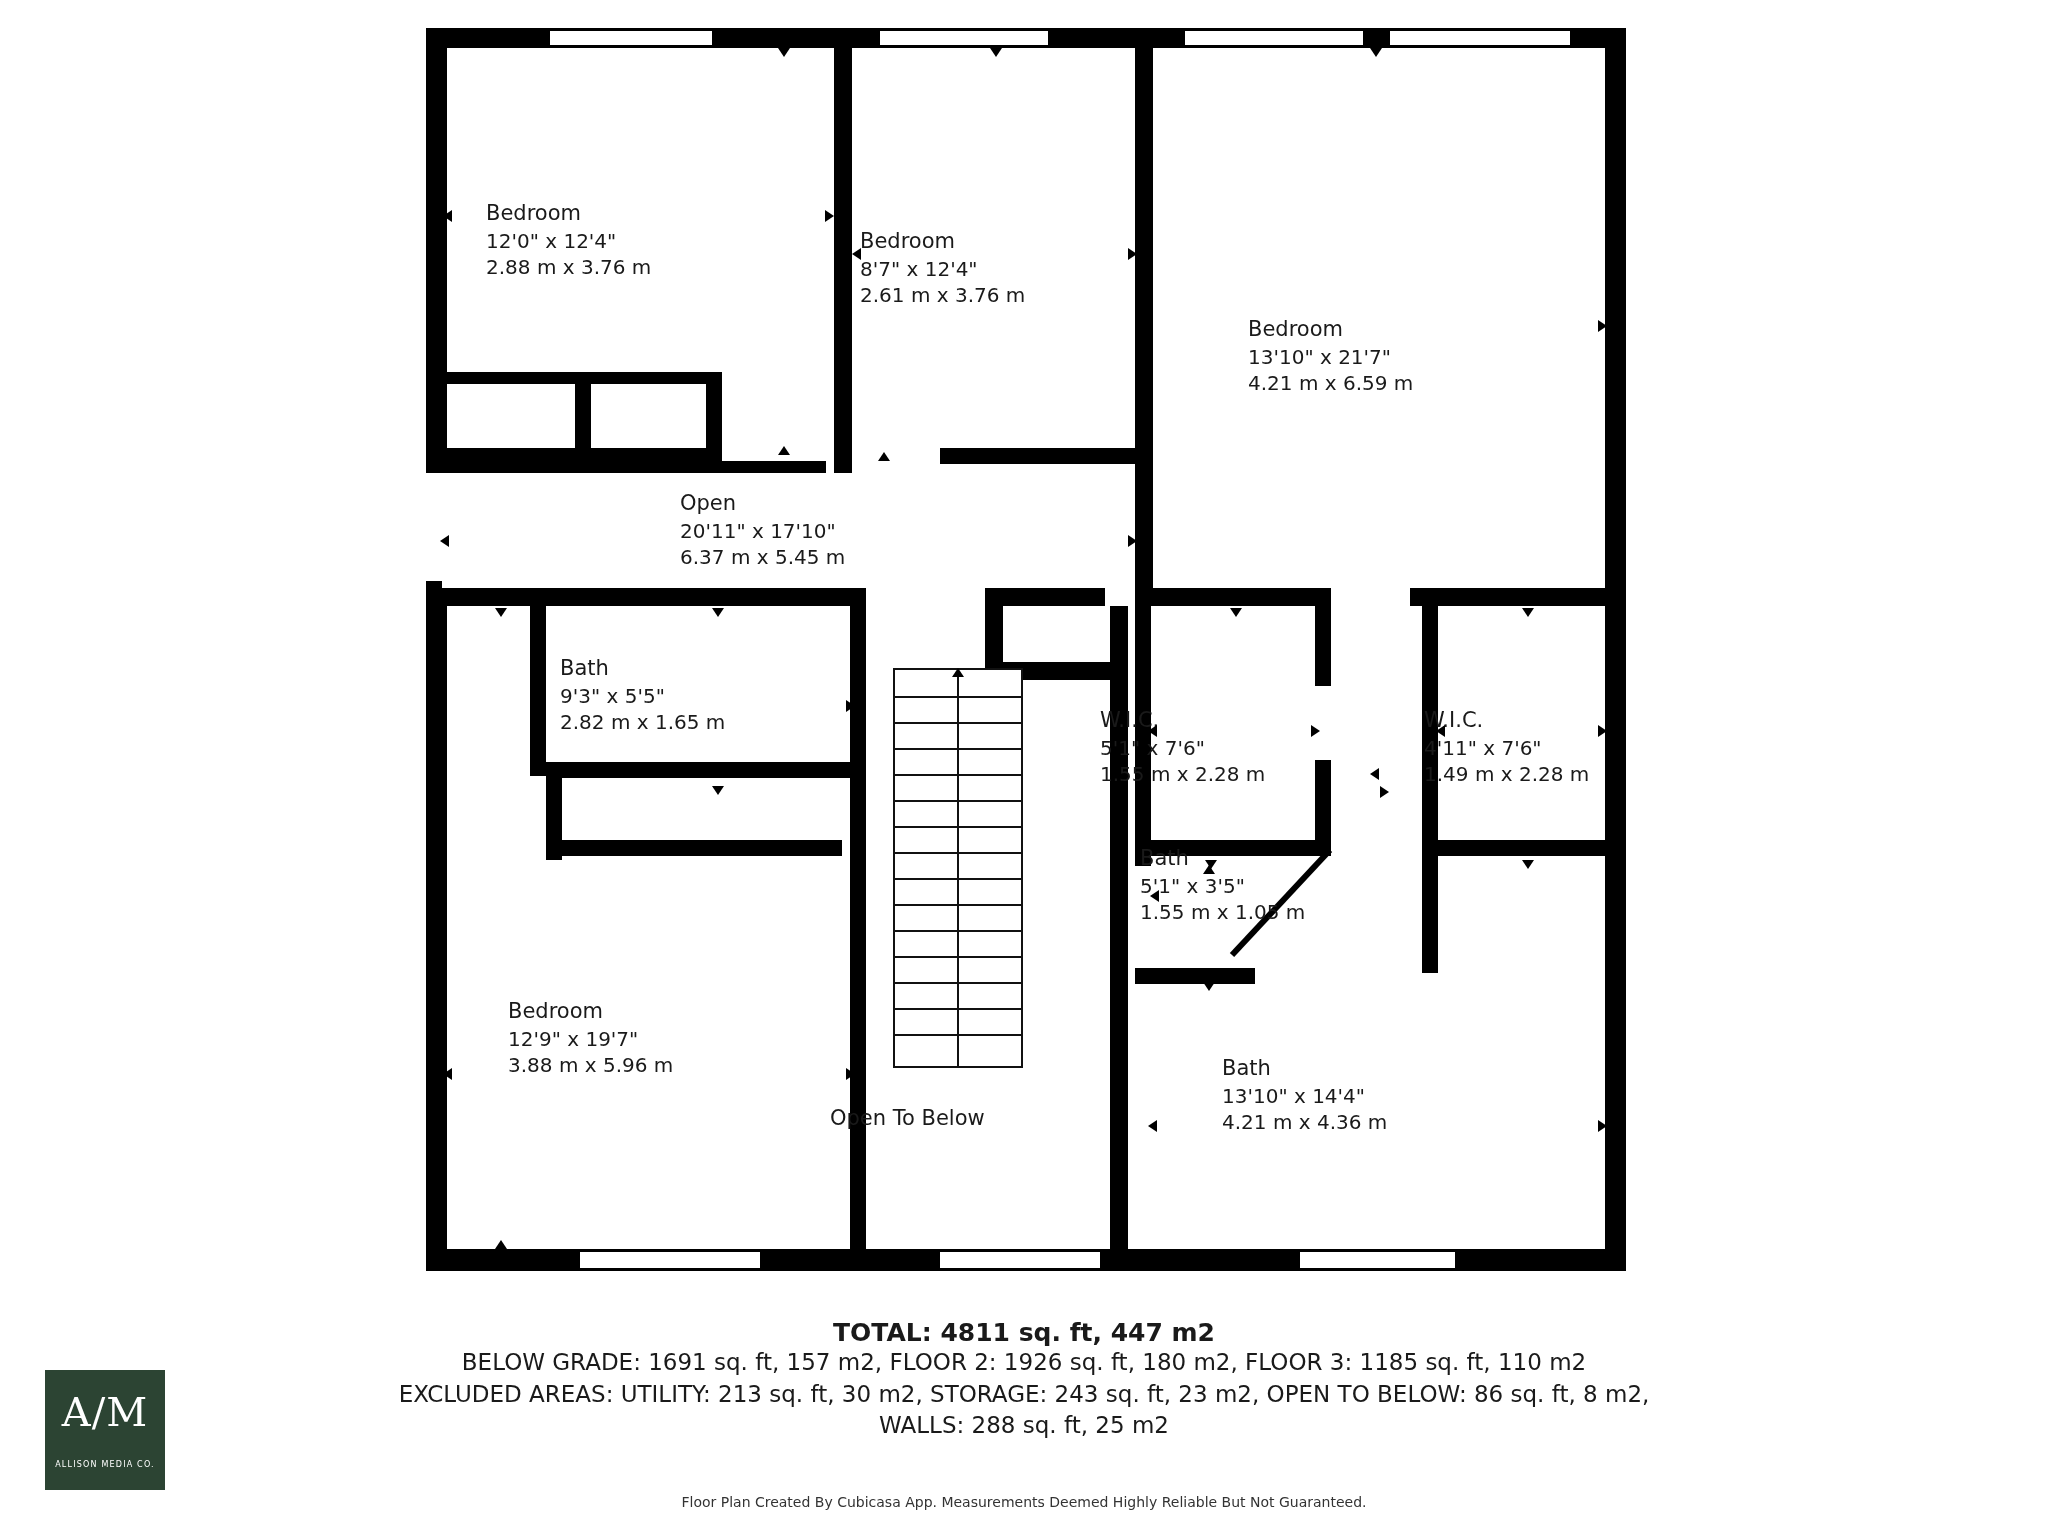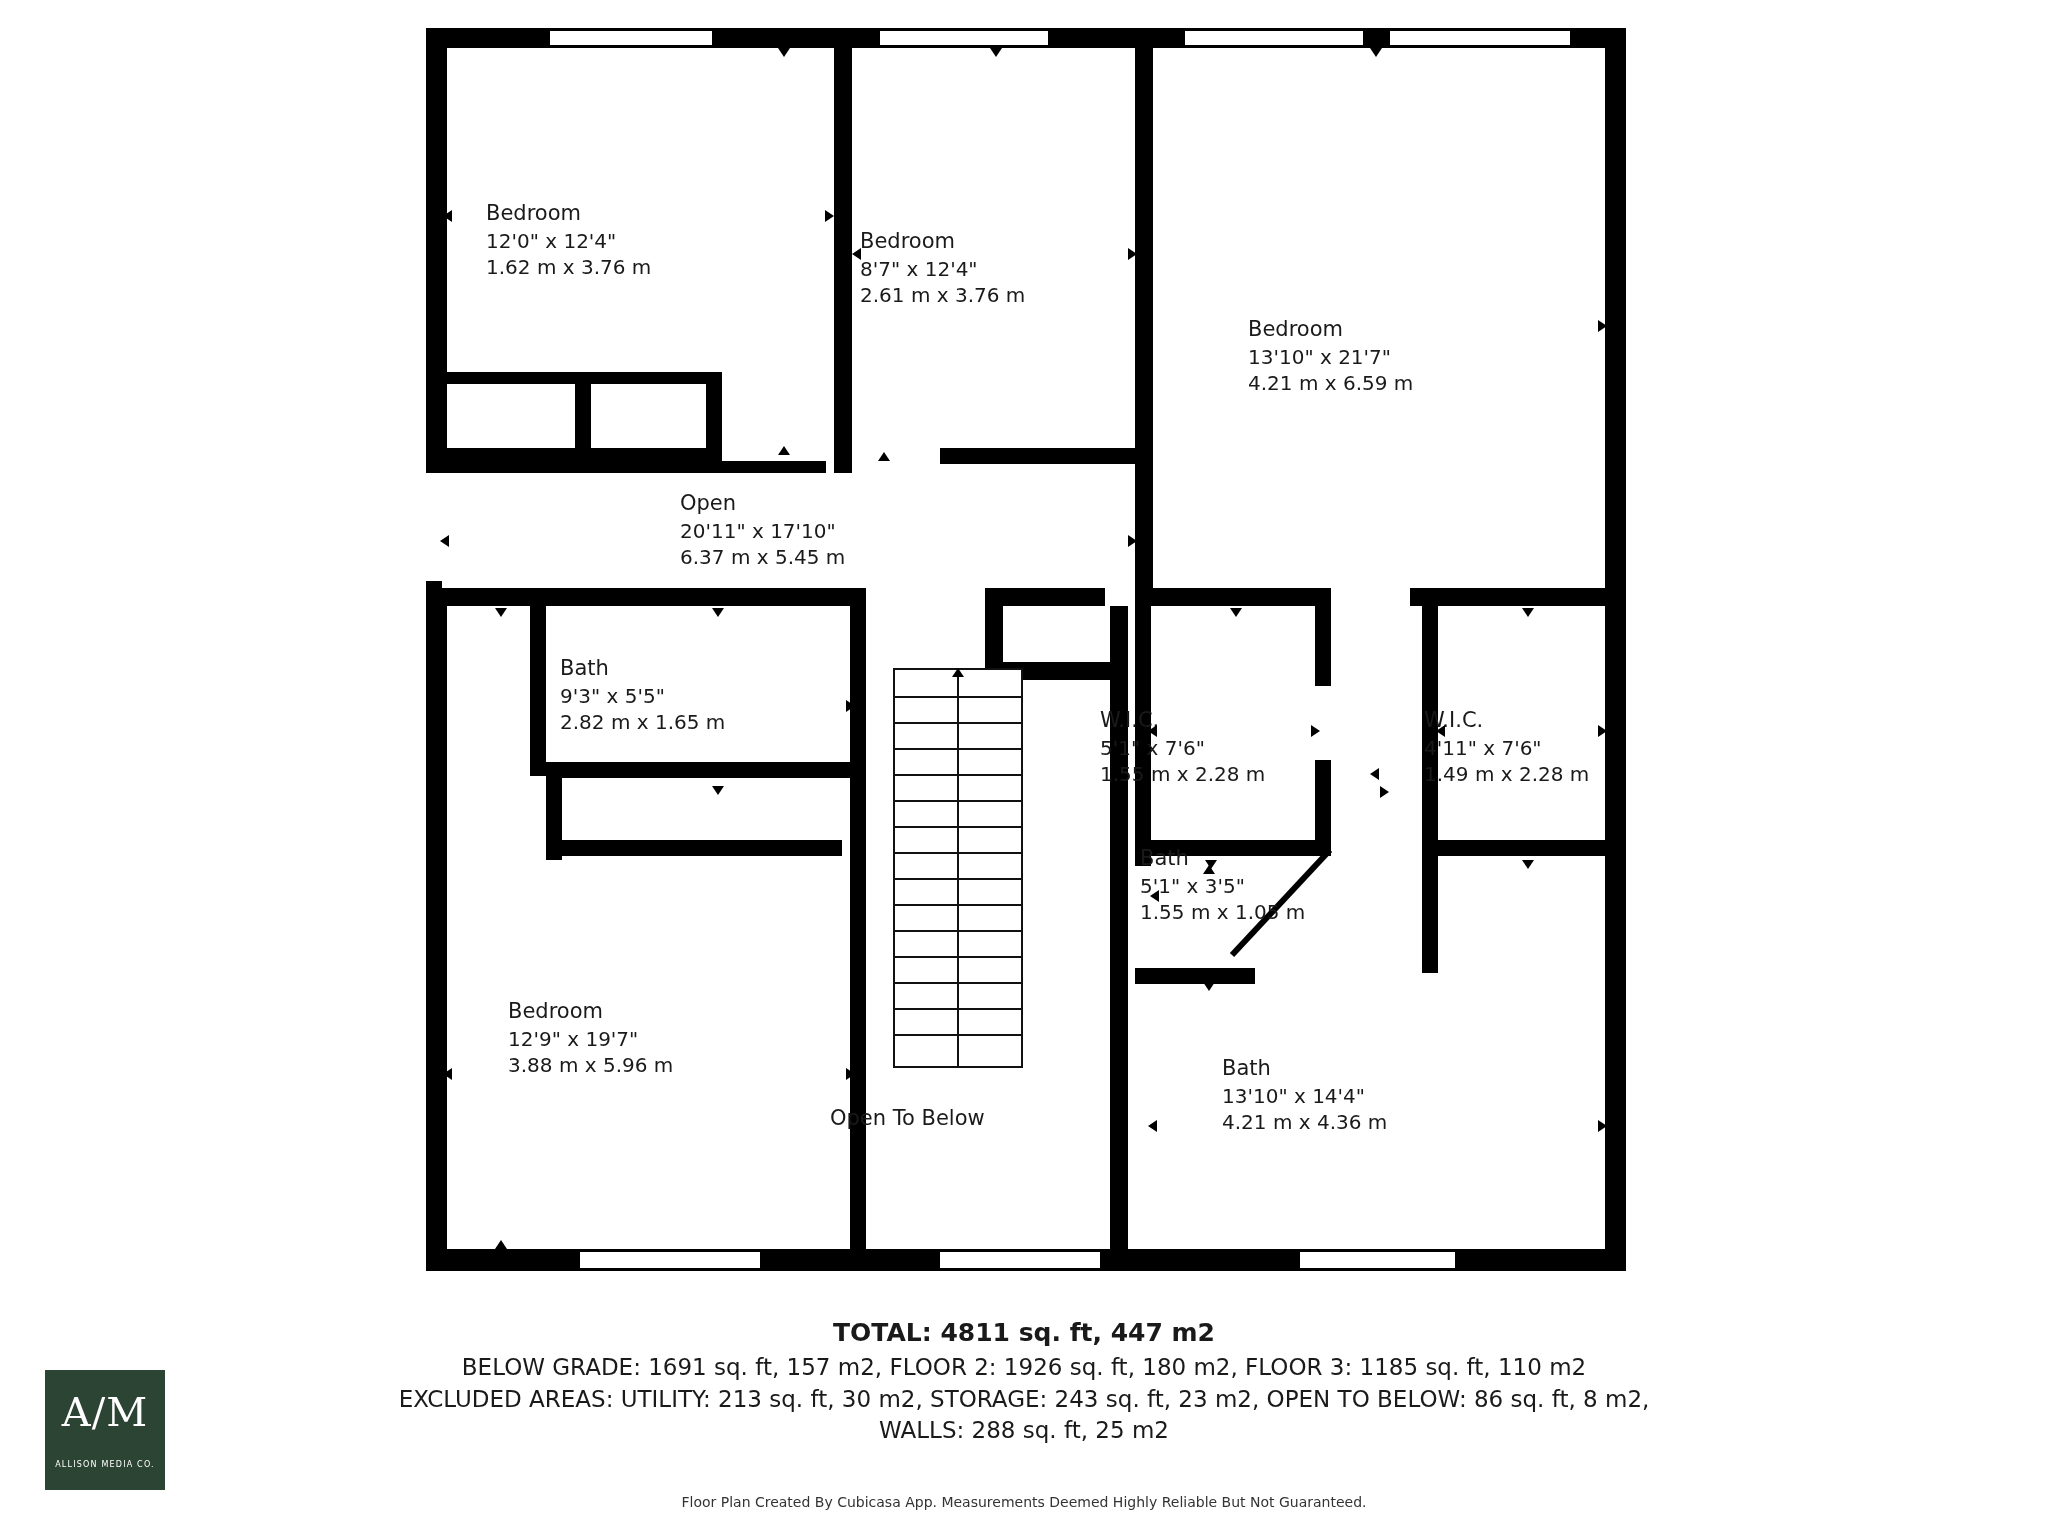--- a/index.html
+++ b/index.html
@@ -96,21 +96,20 @@
   #summary {
     position: absolute;
     left: 0;
     top: 1318px;
     width: 2048px;
     text-align: center;
   }
   #summary .total {
     font-size: 25px;
     font-weight: bold;
-    margin-bottom: 5px;
   }
   #summary .line {
     font-size: 23px;
     line-height: 1.38;
   }
   #disclaimer {
     position: absolute;
     left: 0;
     top: 1494px;
     width: 2048px;
@@ -239,21 +238,21 @@
     <div class="stair-step" style="top:312px;"></div>
     <div class="stair-step" style="top:338px;"></div>
     <div class="stair-step" style="top:364px;"></div>
   </div>
   <div class="stair-arrow-line" style="left:957px; top:676px; height:390px;"></div>
   <div class="arrow up" style="left:952px; top:668px;"></div>
 
   <div class="label" style="left:486px; top:200px; width:290px;">
     <span class="name">Bedroom</span>
     <span class="dim">12'0" x 12'4"</span>
-    <span class="dim">1.62 m x 3.76 m</span>
+    <span class="dim">2.88 m x 3.76 m</span>
   </div>
 
   <div class="label" style="left:860px; top:228px; width:270px;">
     <span class="name">Bedroom</span>
     <span class="dim">8'7" x 12'4"</span>
     <span class="dim">2.61 m x 3.76 m</span>
   </div>
 
   <div class="label" style="left:1248px; top:316px; width:290px;">
     <span class="name">Bedroom</span>

